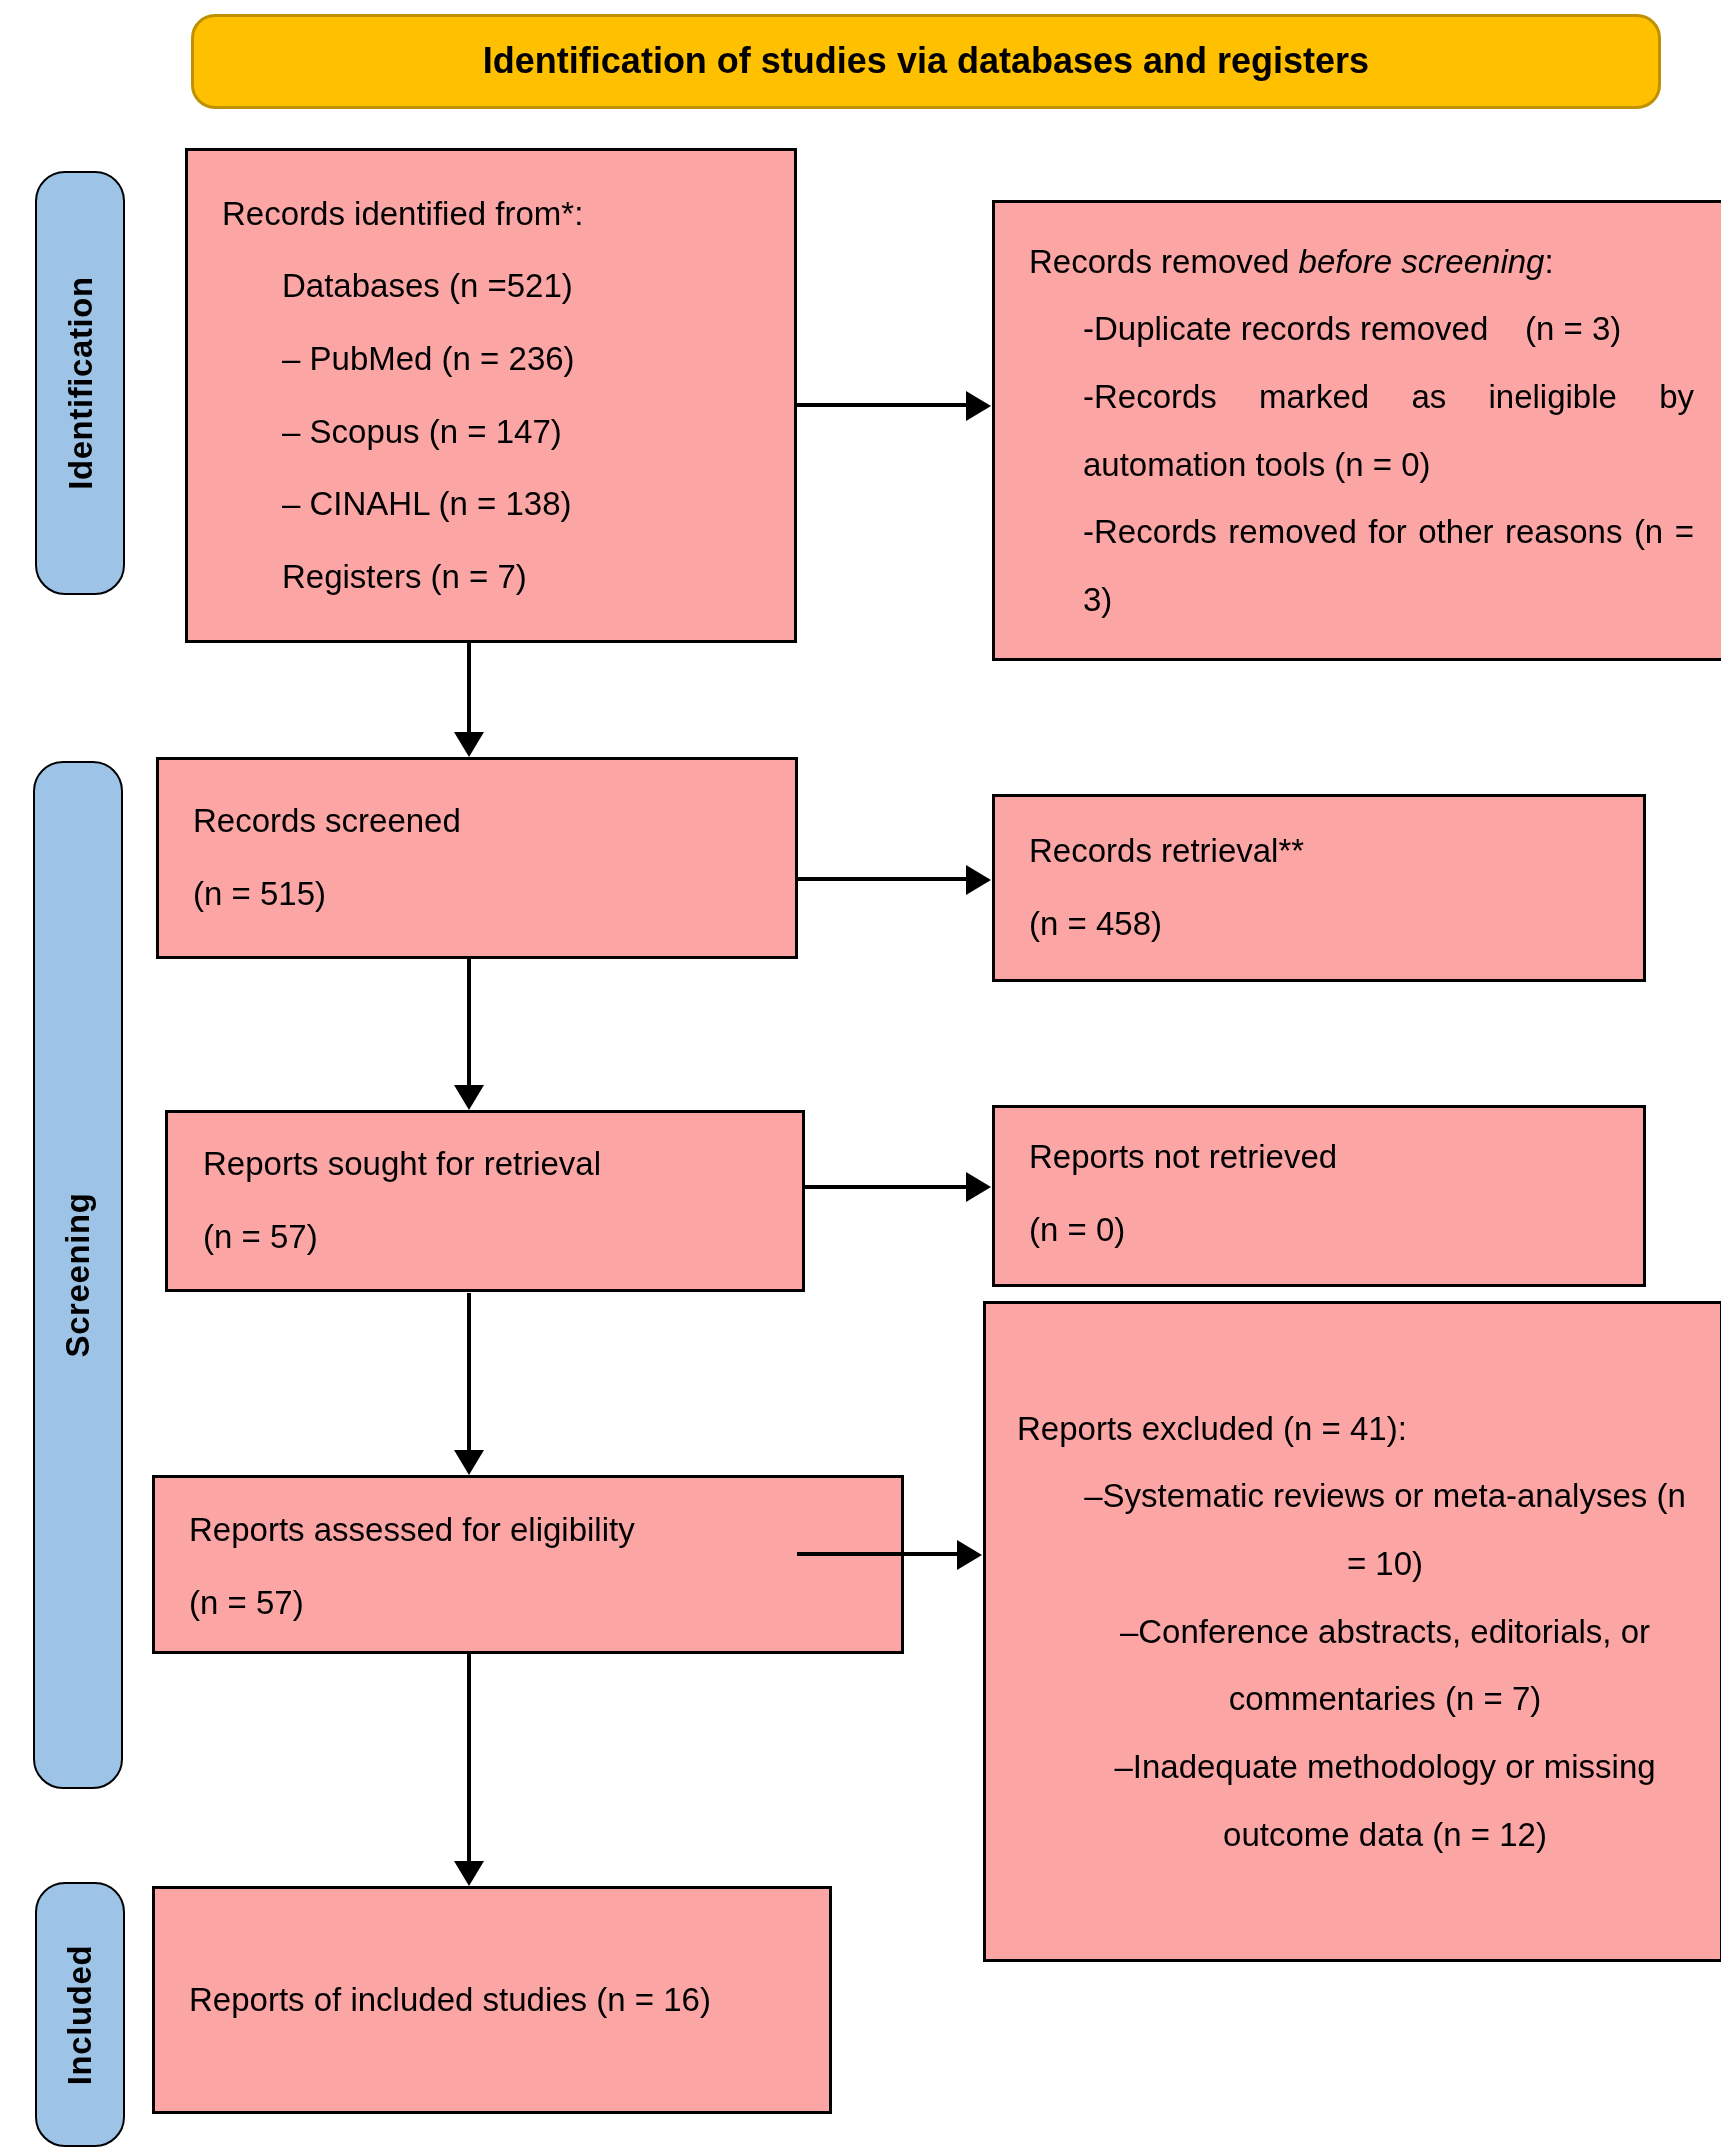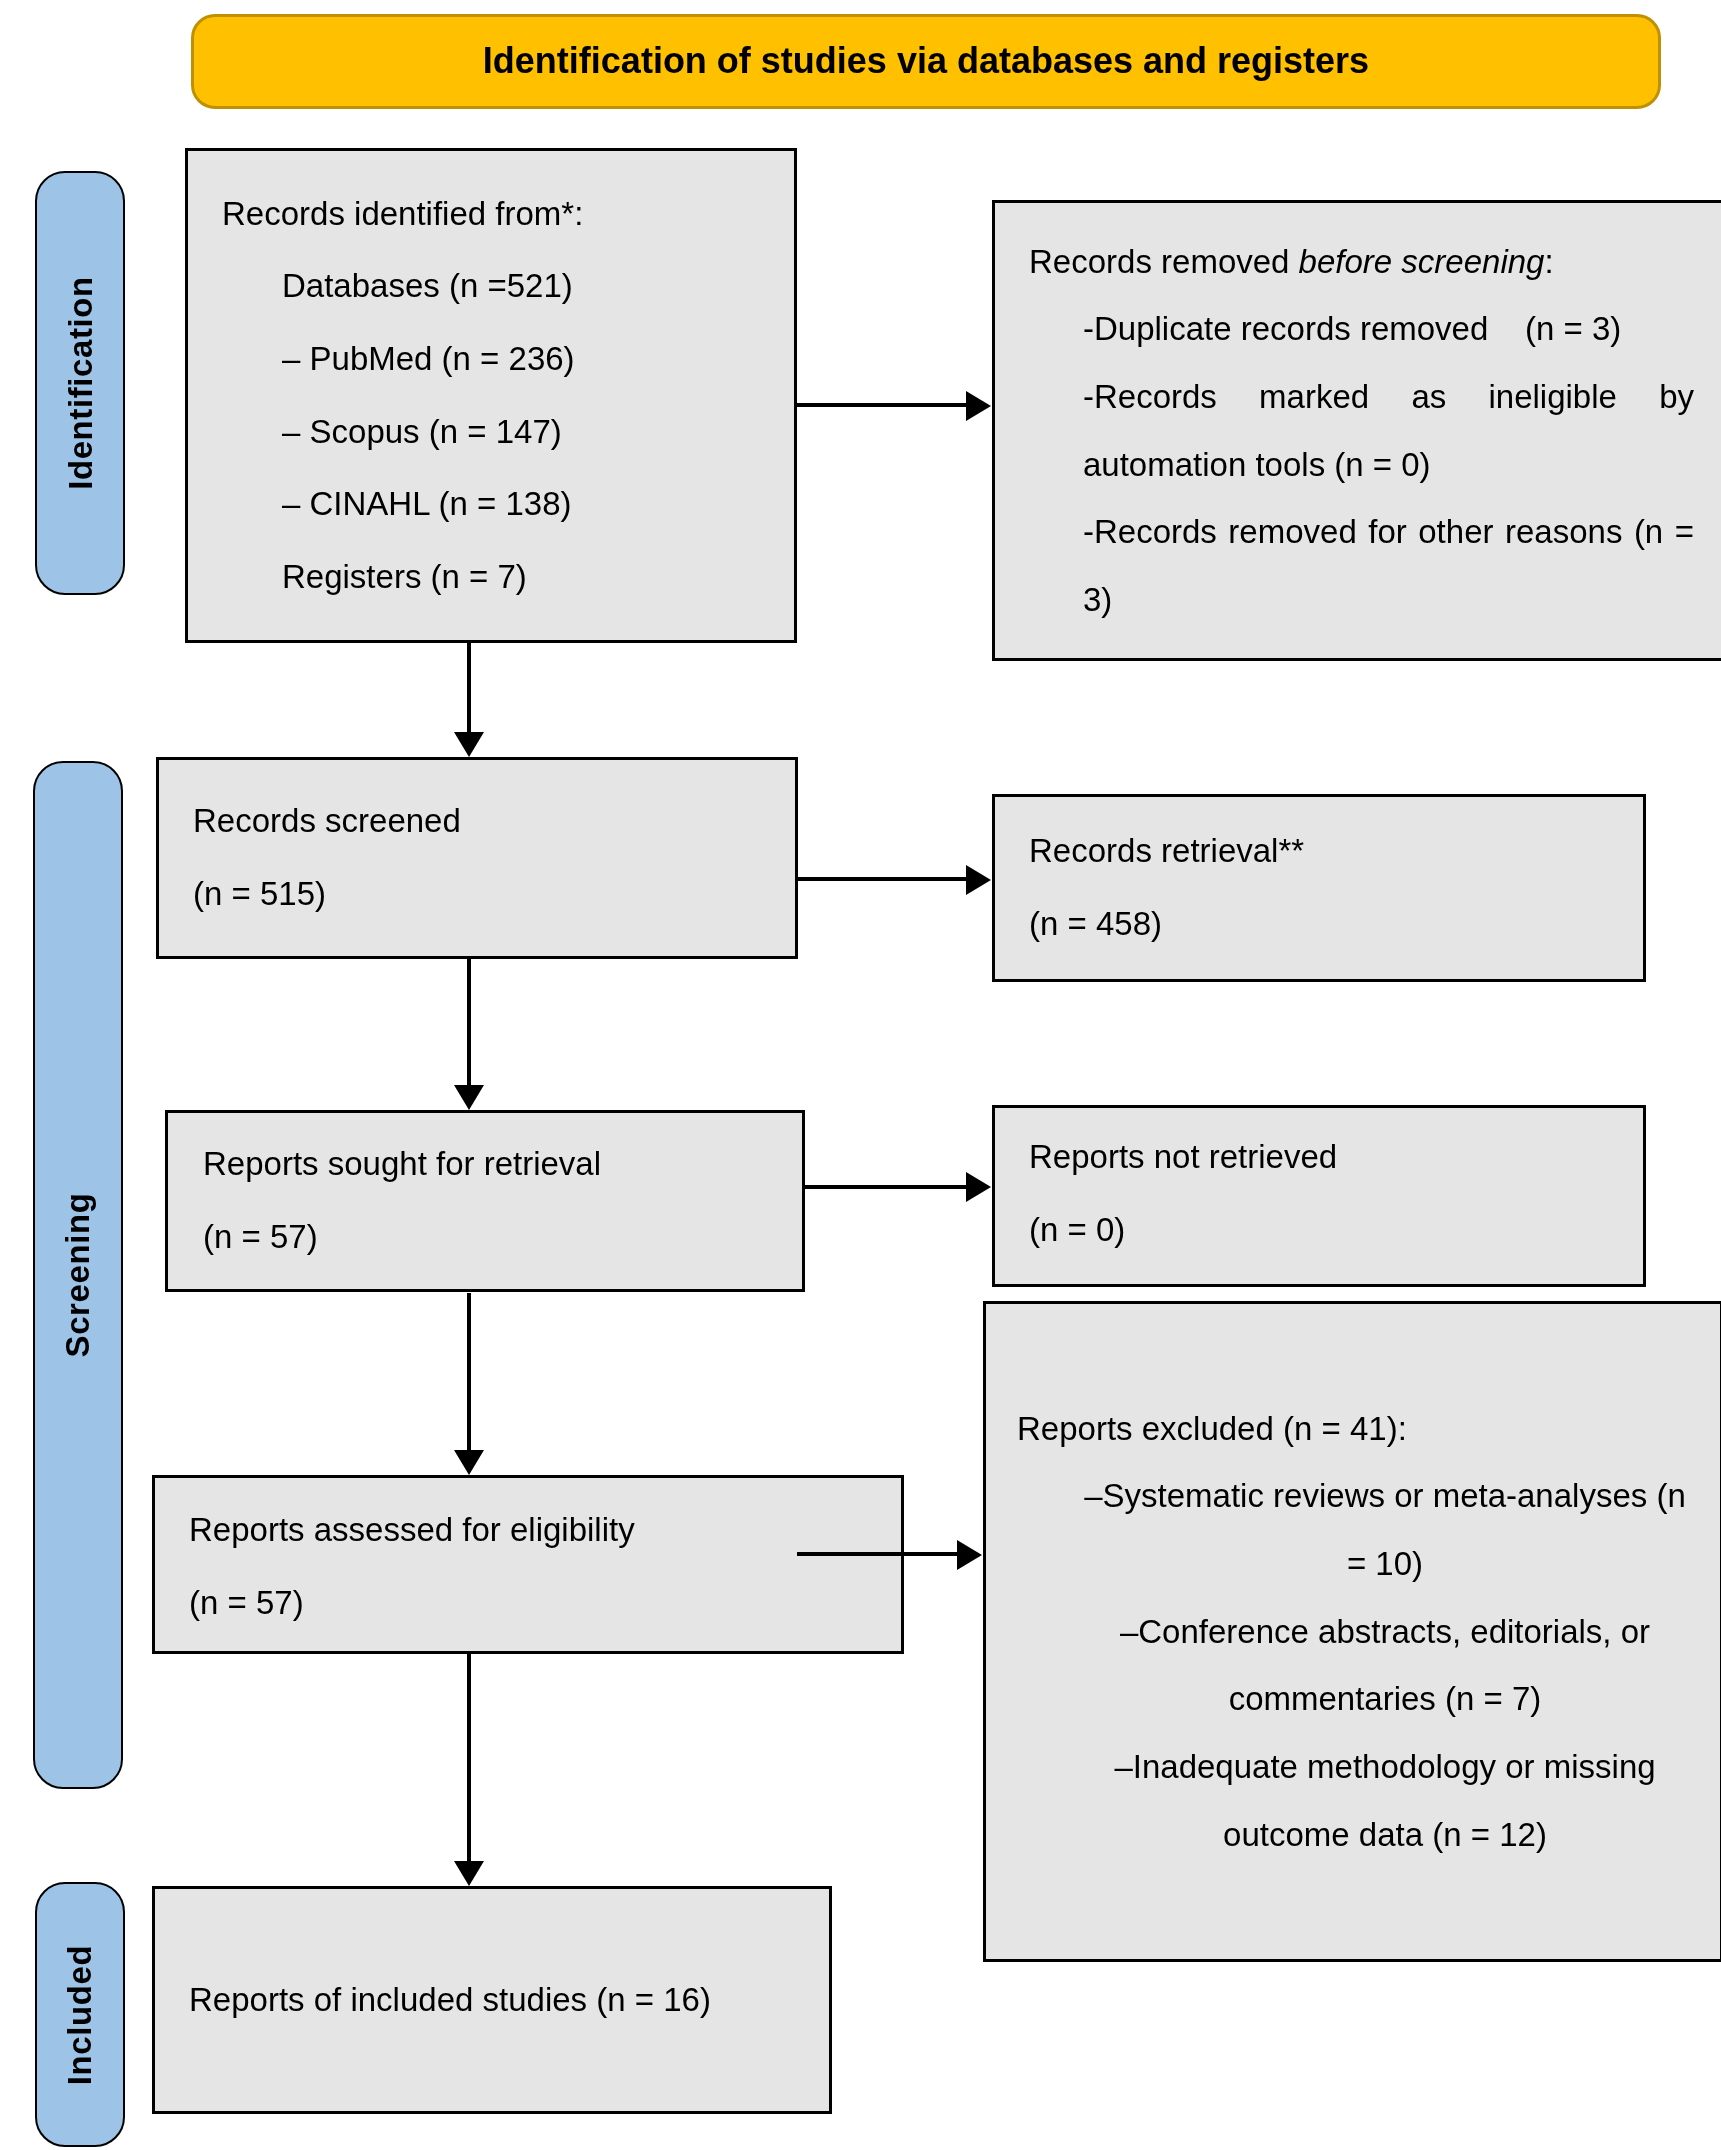--- a/index.html
+++ b/index.html
@@ -38,21 +38,21 @@
     white-space:nowrap;
     font-size:33px;font-weight:bold;
     letter-spacing:0.6px;
   }
   .stage.identification{left:15.4px;top:171px;width:90px;height:424px;}
   .stage.screening{left:13px;top:761px;width:90px;height:1028px;}
   .stage.included{left:15.4px;top:1882px;width:90px;height:265px;}
   
   .fbox{
     position:absolute;
-    background:#e5e5e5;
+    background:#fca5a5;
     border:3.4px solid var(--box-border);
     display:flex;flex-direction:column;justify-content:center;
     font-size:33px;line-height:2.2;
   }
   .fbox p{margin:0;}
   .fbox .indent{padding-left:60px;}
   .box-a{left:165px;top:148px;width:612px;height:495px;padding:11.4px 23px 11.4px 34px;}
   .box-b{left:972px;top:200px;width:735px;height:461px;padding:11.4px 30px 11.4px 34px;line-height:2.05;}
   .box-b .bullet{padding-left:54px;text-align:justify;}
   .box-c{left:136px;top:757px;width:642px;height:202px;padding:0 23px 0 34px;}

